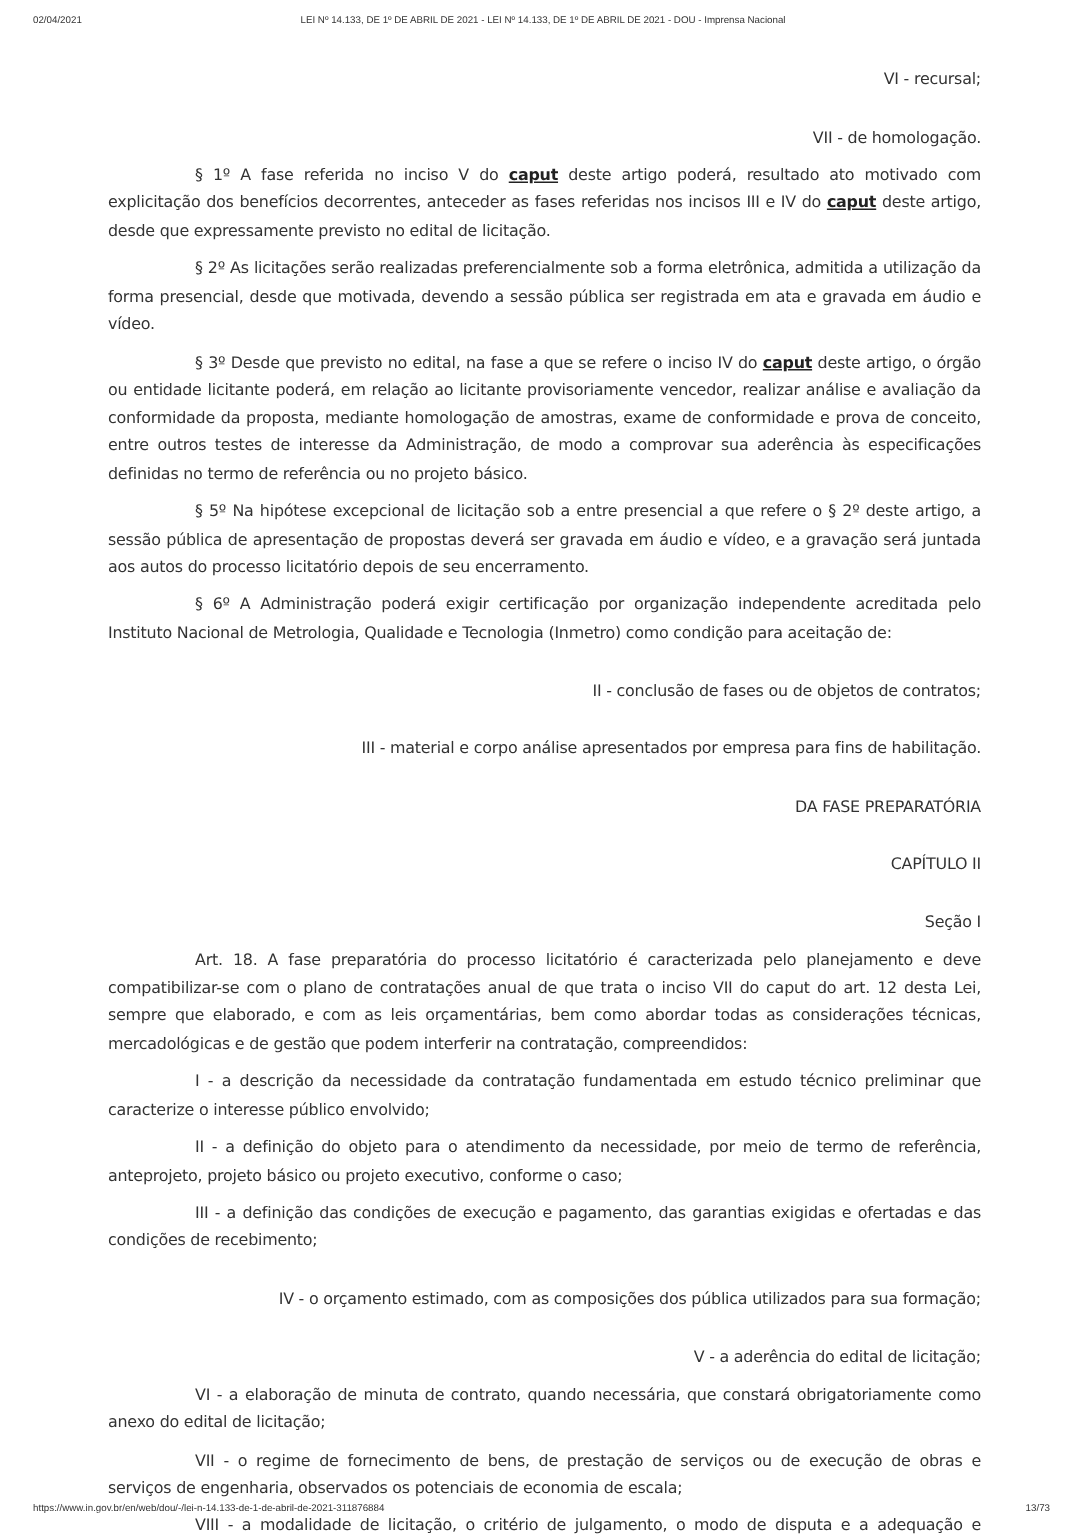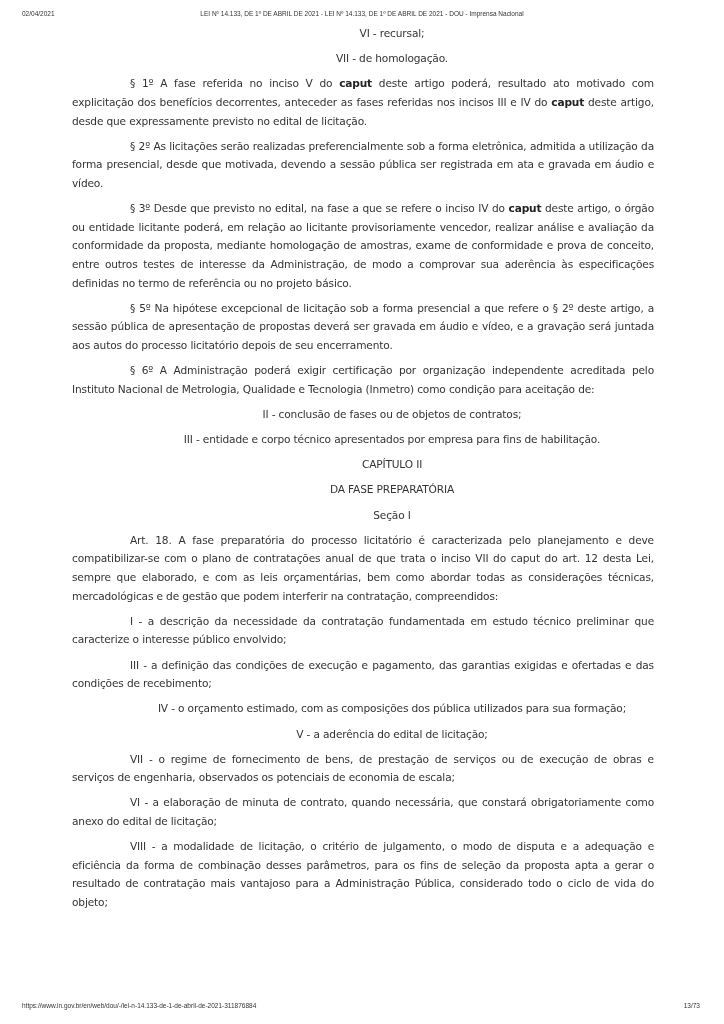--- a/index.html
+++ b/index.html
@@ -5,50 +5,51 @@
   html, body { margin: 0; padding: 0; background: #ffffff; }
   body { width: 724px; height: 1024px; position: relative; overflow: hidden; color: #333333; }
   .hdr { position: absolute; top: 10px; left: 0; width: 724px; font-family: "Liberation Sans", sans-serif; font-size: 6.5px; color: #333; }
   .hdr .date { position: absolute; left: 22px; }
   .hdr .title { position: absolute; left: 0; width: 724px; text-align: center; }
   .ftr { position: absolute; top: 1002px; left: 0; width: 724px; font-family: "Liberation Sans", sans-serif; font-size: 6.5px; color: #333; }
   .ftr .url { position: absolute; left: 22px; }
   .ftr .page { position: absolute; right: 24px; }
   .content { position: absolute; top: 24px; left: 72px; width: 582px; font-family: "DejaVu Sans", sans-serif; font-size: 10.6px; line-height: 18.6px; color: #333333; letter-spacing: -0.15px; }
   .content p { margin: 0 0 6.6px 0; text-align: justify; text-indent: 58px; }
-  .content p.item { text-align: center; }
-  .content b { font-weight: bold; color: #222; }
+  .content p.item { text-align: right; margin-top: 20px; }
+  .content b { font-weight: bold; color: #222; text-decoration: underline; }
 </style>
 </head>
 <body>
 
 <div class="hdr">
   <span class="date">02/04/2021</span>
   <span class="title">LEI Nº 14.133, DE 1º DE ABRIL DE 2021 - LEI Nº 14.133, DE 1º DE ABRIL DE 2021 - DOU - Imprensa Nacional</span>
 </div>
 
 <div class="content">
   <p class="item">VI - recursal;</p>
   <p class="item">VII - de homologação.</p>
   <p><span>§ 1º A fase referida no inciso V do </span><b>caput</b><span> deste artigo poderá, resultado ato motivado com explicitação dos benefícios decorrentes, anteceder as fases referidas nos incisos III e IV do </span><b>caput</b><span> deste artigo, desde que expressamente previsto no edital de licitação.</span></p>
   <p>§ 2º As licitações serão realizadas preferencialmente sob a forma eletrônica, admitida a utilização da forma presencial, desde que motivada, devendo a sessão pública ser registrada em ata e gravada em áudio e vídeo.</p>
   <p><span>§ 3º Desde que previsto no edital, na fase a que se refere o inciso IV do </span><b>caput</b><span> deste artigo, o órgão ou entidade licitante poderá, em relação ao licitante provisoriamente vencedor, realizar análise e avaliação da conformidade da proposta, mediante homologação de amostras, exame de conformidade e prova de conceito, entre outros testes de interesse da Administração, de modo a comprovar sua aderência às especificações definidas no termo de referência ou no projeto básico.</span></p>
-  <p>§ 5º Na hipótese excepcional de licitação sob a forma presencial a que refere o § 2º deste artigo, a sessão pública de apresentação de propostas deverá ser gravada em áudio e vídeo, e a gravação será juntada aos autos do processo licitatório depois de seu encerramento.</p>
+  <p>§ 5º Na hipótese excepcional de licitação sob a entre presencial a que refere o § 2º deste artigo, a sessão pública de apresentação de propostas deverá ser gravada em áudio e vídeo, e a gravação será juntada aos autos do processo licitatório depois de seu encerramento.</p>
   <p>§ 6º A Administração poderá exigir certificação por organização independente acreditada pelo Instituto Nacional de Metrologia, Qualidade e Tecnologia (Inmetro) como condição para aceitação de:</p>
   <p class="item">II - conclusão de fases ou de objetos de contratos;</p>
-  <p class="item">III - entidade e corpo técnico apresentados por empresa para fins de habilitação.</p>
+  <p class="item">III - material e corpo análise apresentados por empresa para fins de habilitação.</p>
+  <p class="item">DA FASE PREPARATÓRIA</p>
   <p class="item">CAPÍTULO II</p>
-  <p class="item">DA FASE PREPARATÓRIA</p>
   <p class="item">Seção I</p>
   <p>Art. 18. A fase preparatória do processo licitatório é caracterizada pelo planejamento e deve compatibilizar-se com o plano de contratações anual de que trata o inciso VII do caput do art. 12 desta Lei, sempre que elaborado, e com as leis orçamentárias, bem como abordar todas as considerações técnicas, mercadológicas e de gestão que podem interferir na contratação, compreendidos:</p>
   <p>I - a descrição da necessidade da contratação fundamentada em estudo técnico preliminar que caracterize o interesse público envolvido;</p>
+  <p>II - a definição do objeto para o atendimento da necessidade, por meio de termo de referência, anteprojeto, projeto básico ou projeto executivo, conforme o caso;</p>
   <p>III - a definição das condições de execução e pagamento, das garantias exigidas e ofertadas e das condições de recebimento;</p>
   <p class="item">IV - o orçamento estimado, com as composições dos pública utilizados para sua formação;</p>
   <p class="item">V - a aderência do edital de licitação;</p>
+  <p>VI - a elaboração de minuta de contrato, quando necessária, que constará obrigatoriamente como anexo do edital de licitação;</p>
   <p>VII - o regime de fornecimento de bens, de prestação de serviços ou de execução de obras e serviços de engenharia, observados os potenciais de economia de escala;</p>
-  <p>VI - a elaboração de minuta de contrato, quando necessária, que constará obrigatoriamente como anexo do edital de licitação;</p>
   <p>VIII - a modalidade de licitação, o critério de julgamento, o modo de disputa e a adequação e eficiência da forma de combinação desses parâmetros, para os fins de seleção da proposta apta a gerar o resultado de contratação mais vantajoso para a Administração Pública, considerado todo o ciclo de vida do objeto;</p>
 </div>
 
 <div class="ftr">
   <span class="url">https://www.in.gov.br/en/web/dou/-/lei-n-14.133-de-1-de-abril-de-2021-311876884</span>
   <span class="page">13/73</span>
 </div>
 
 </body></html>

